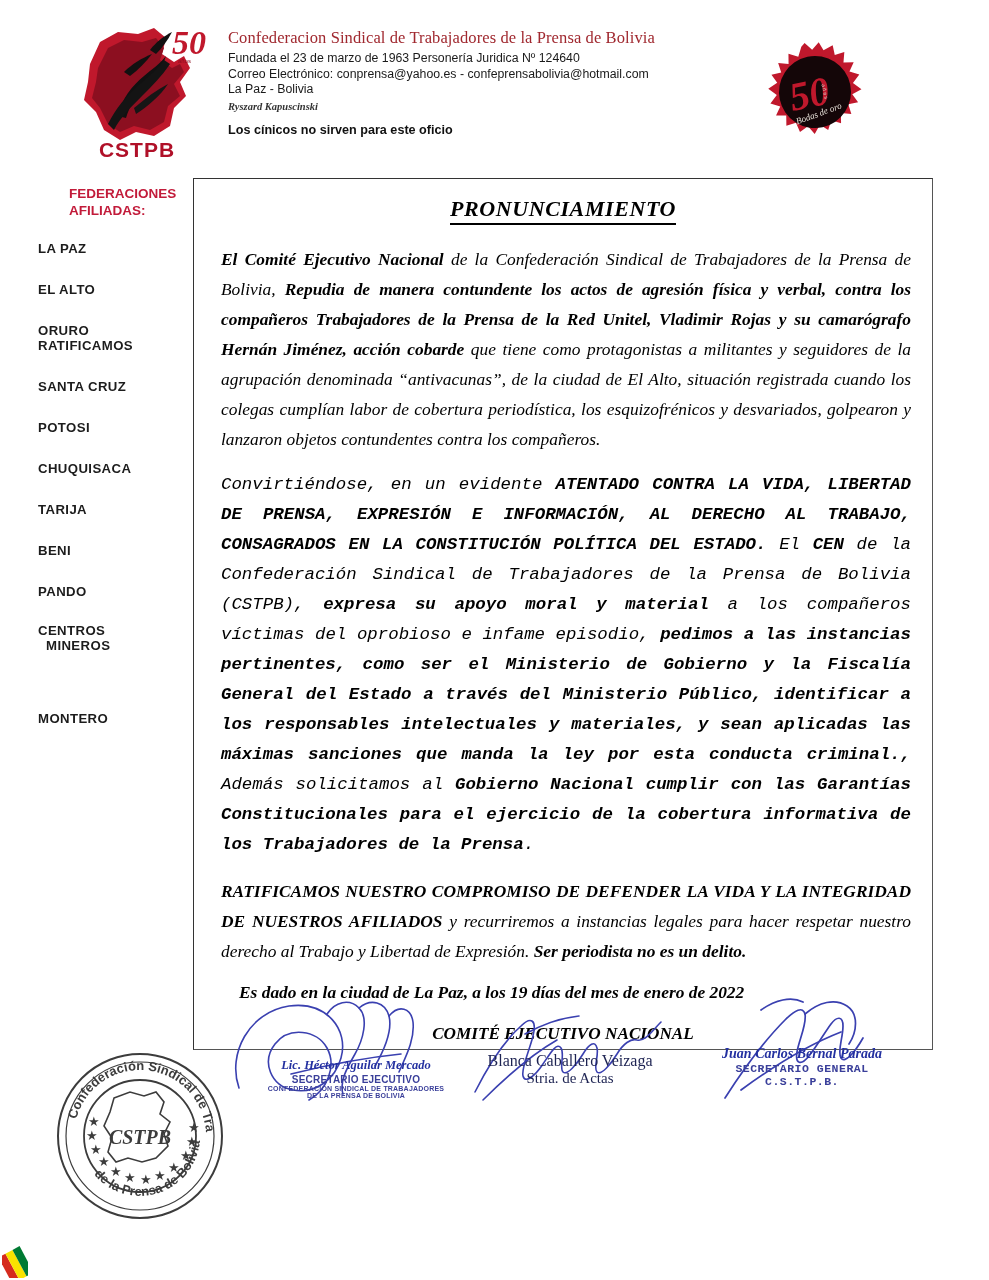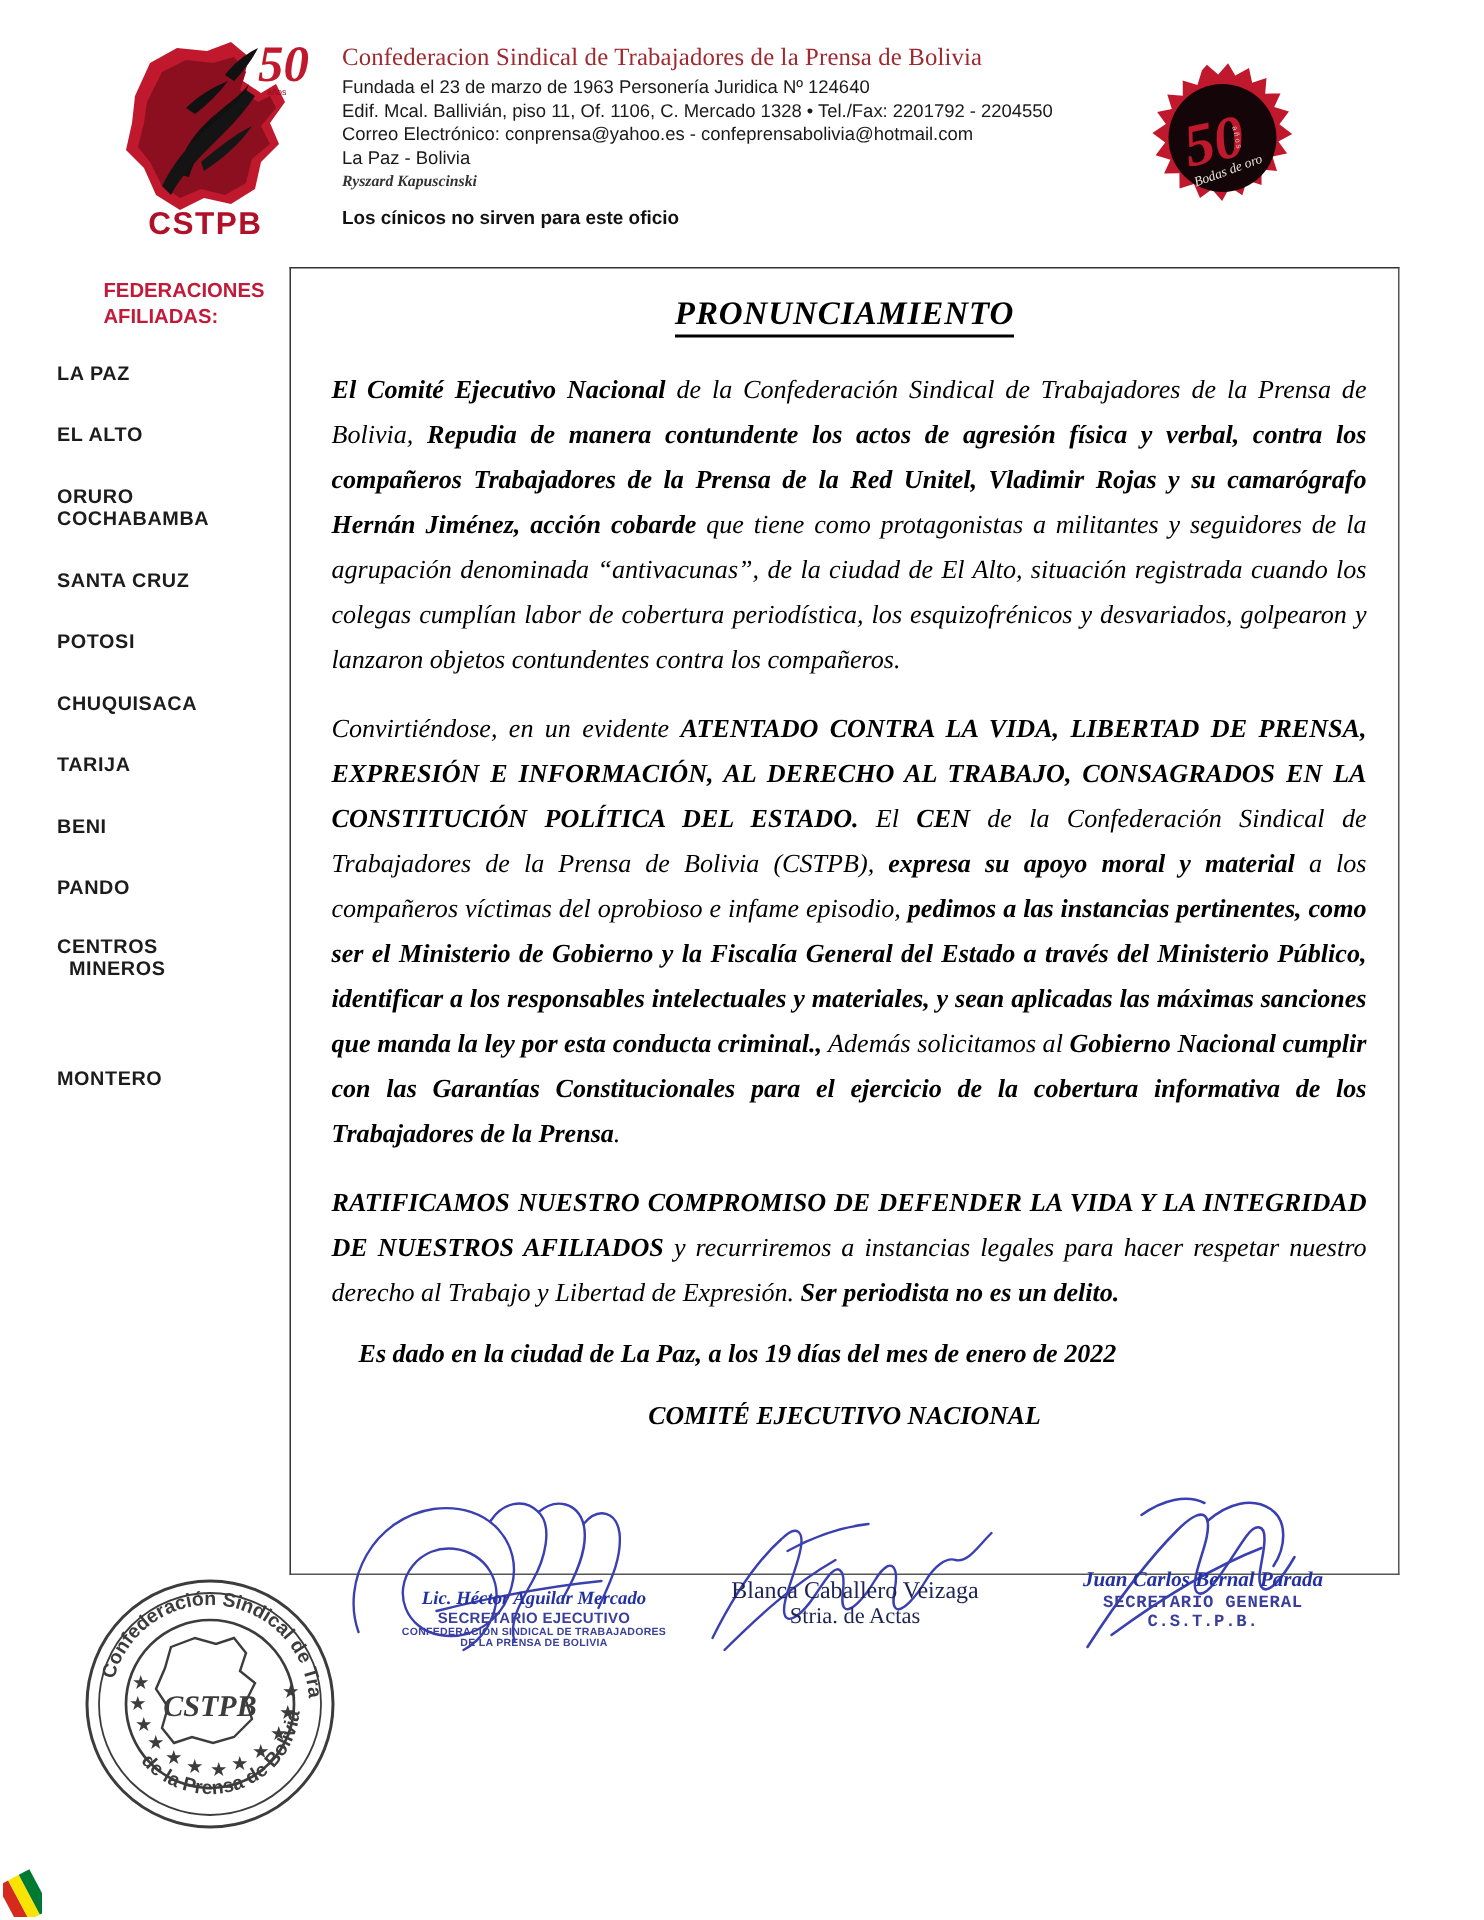--- a/index.html
+++ b/index.html
@@ -155,21 +155,21 @@
     font-style: italic;
     font-size: 17.4px;
     line-height: 30px;
     text-align: justify;
     color: #000;
     margin: 0;
     padding: 0 10px 0 16px;
   }
   .para b { font-weight: bold; }
   #para-1 { margin-top: 20px; }
-  #para-2 { margin-top: 16px; }
+  #para-2 { margin-top: 16px; font-family: Liberation Mono, monospace; }
   #para-3 { margin-top: 16px; }
   #date-line {
     font-family: "Liberation Serif", serif;
     font-style: italic;
     font-weight: bold;
     font-size: 17.4px;
     color: #000;
     margin-top: 16px;
     padding-left: 34px;
   }
@@ -277,21 +277,20 @@
 
       <text x="110" y="42" font-family="Liberation Serif, serif" font-size="34" font-weight="bold" font-style="italic" fill="#c0182c">50</text>
       <text x="116" y="51" font-family="Liberation Sans, sans-serif" font-size="6" fill="#8c0f20">años</text>
     </svg>
     <div class="logo-wordmark">CSTPB</div>
   </div>
 
   <div id="header-text">
     <div id="org-title">Confederacion Sindical de Trabajadores de la Prensa de Bolivia</div>
     <div class="hdr-line">Fundada el 23 de marzo de 1963 Personería Juridica Nº 124640</div>
-    <div class="hdr-line">Edif. Mcal. Ballivián, piso 11, Of. 1106, C. Mercado 1328 • Tel./Fax: 2201792 - 2204550</div>
     <div class="hdr-line">Correo Electrónico: conprensa@yahoo.es - confeprensabolivia@hotmail.com</div>
     <div class="hdr-line">La Paz - Bolivia</div>
     <div id="hdr-author">Ryszard Kapuscinski</div>
     <div id="hdr-motto">Los cínicos no sirven para este oficio</div>
   </div>
 
   <div id="seal-50">
     <svg width="120" height="104" viewBox="0 0 120 104" xmlns="http://www.w3.org/2000/svg">
       <g transform="translate(58,50) rotate(-12)">
         <g>
@@ -313,21 +312,21 @@
 
 <div id="sidebar">
   <div id="sidebar-title">
     <div>FEDERACIONES</div>
     <div>AFILIADAS:</div>
   </div>
 
   <div class="fed-item" style="margin-bottom:26px;">LA PAZ</div>
   <div class="fed-item" style="margin-bottom:26px;">EL ALTO</div>
   <div class="fed-item" style="">ORURO</div>
-  <div class="fed-item" style="margin-bottom:26px;">COCHABAMBA</div>
+  <div class="fed-item" style="margin-bottom:26px;">RATIFICAMOS</div>
   <div class="fed-item" style="margin-bottom:26px;">SANTA CRUZ</div>
   <div class="fed-item" style="margin-bottom:26px;">POTOSI</div>
   <div class="fed-item" style="margin-bottom:26px;">CHUQUISACA</div>
   <div class="fed-item" style="margin-bottom:26px;">TARIJA</div>
   <div class="fed-item" style="margin-bottom:26px;">BENI</div>
   <div class="fed-item" style="margin-bottom:24px;">PANDO</div>
   <div class="fed-item" style="margin-bottom:0;">
     <div>CENTROS</div>
     <div style="padding-left:8px;">MINEROS</div>
   </div>

